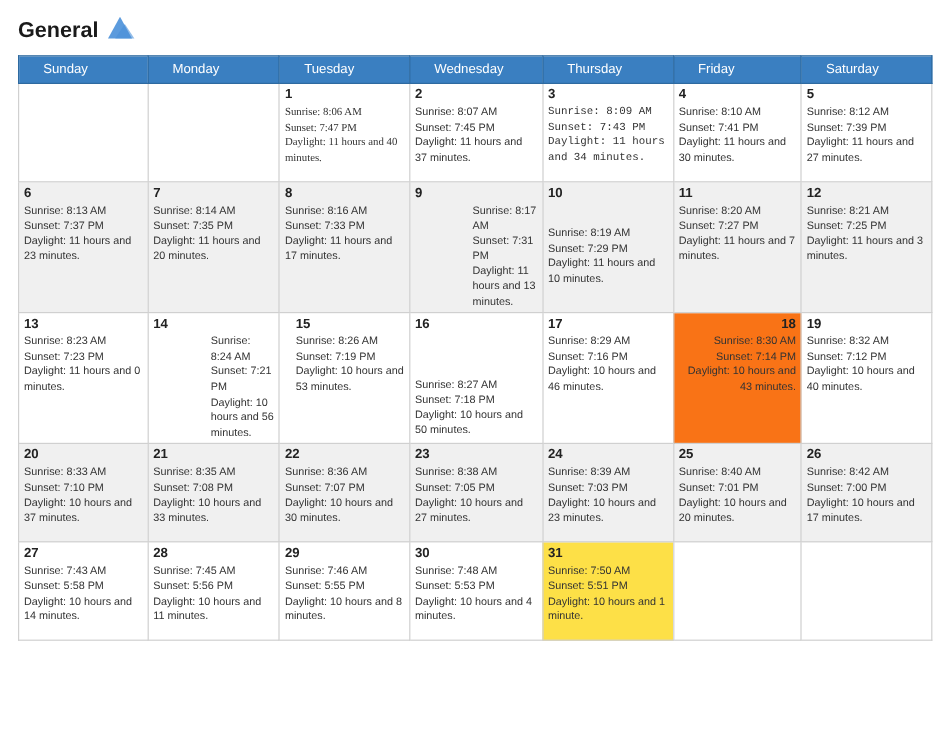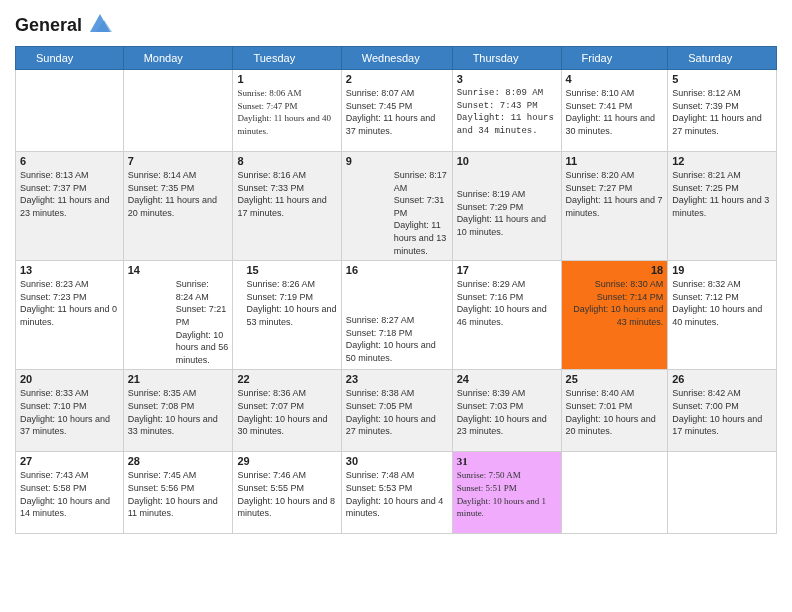--- a/index.html
+++ b/index.html
@@ -317,21 +317,21 @@
             <div class="day-info" style="white-space: pre-line;">Sunrise: 7:46 AM
 Sunset: 5:55 PM
 Daylight: 10 hours and 8 minutes.</div>
           </td>
           <td style="background: rgb(255, 255, 255);">
             <div class="day-num">30</div>
             <div class="day-info" style="white-space: pre-line;">Sunrise: 7:48 AM
 Sunset: 5:53 PM
 Daylight: 10 hours and 4 minutes.</div>
           </td>
-          <td style="background: #f0abfc; font-family: Liberation Serif, serif;">
+          <td style="background: #fde047;">
             <div class="day-num">31</div>
             <div class="day-info" style="white-space: pre-line;">Sunrise: 7:50 AM
 Sunset: 5:51 PM
 Daylight: 10 hours and 1 minute.</div>
           </td>
           <td class="empty" style="background: rgb(255, 255, 255);"></td>
           <td class="empty" style="background: rgb(255, 255, 255);"></td>
         </tr>
       </tbody>
   </table>

